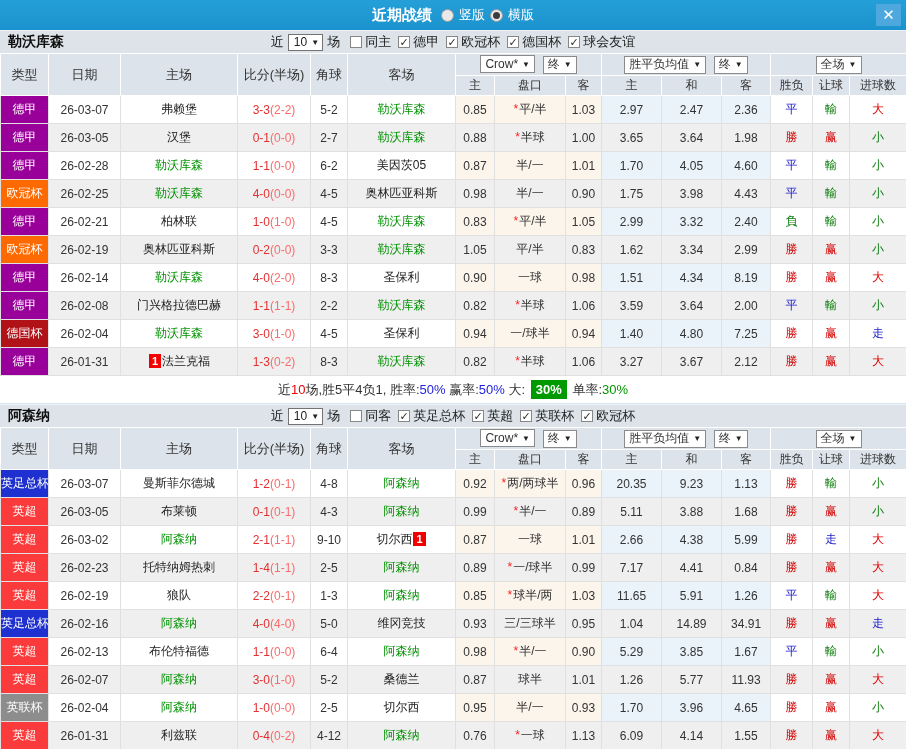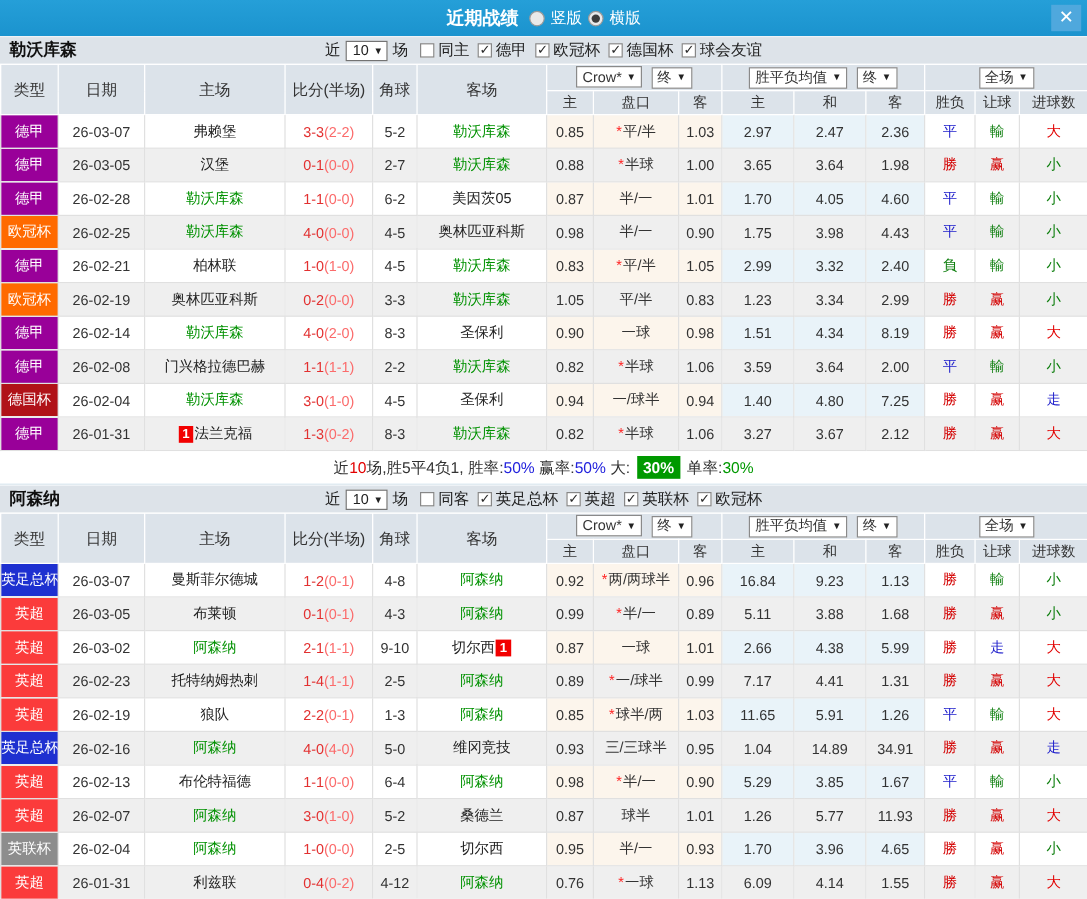--- a/index.html
+++ b/index.html
@@ -282,21 +282,21 @@
         <tr>
     <td class="td-type" style="background: rgb(255, 106, 0);">欧冠杯</td>
     <td class="td-date">26-02-19</td>
     <td class="td-home"><span class="nm">奥林匹亚科斯</span></td>
     <td class="td-score"><span class="ft">0-2</span><span class="ht">(0-0)</span></td>
     <td class="td-corner">3-3</td>
     <td class="td-away"><span class="nm focus">勒沃库森</span></td>
     <td class="o-home cream">1.05</td>
     <td class="td-handicap cream"><span class="hval">平/半</span></td>
     <td class="o-away cream">0.83</td>
-    <td class="avg-h lblue">1.23</td>
+    <td class="avg-h lblue">1.62</td>
     <td class="avg-d lblue">3.34</td>
     <td class="avg-a lblue">2.99</td>
     <td class="res-w" style="color: rgb(212, 0, 0);">勝</td>
     <td class="res-s" style="color: rgb(212, 0, 0);">赢</td>
     <td class="res-g" style="color: rgb(11, 125, 11);">小</td>
   </tr>
         <tr>
     <td class="td-type" style="background: rgb(153, 0, 153);">德甲</td>
     <td class="td-date">26-02-14</td>
     <td class="td-home"><span class="nm focus">勒沃库森</span></td>
@@ -470,21 +470,21 @@
         <tr>
     <td class="td-type" style="background: rgb(30, 48, 208);">英足总杯</td>
     <td class="td-date">26-03-07</td>
     <td class="td-home"><span class="nm">曼斯菲尔德城</span></td>
     <td class="td-score"><span class="ft">1-2</span><span class="ht">(0-1)</span></td>
     <td class="td-corner">4-8</td>
     <td class="td-away"><span class="nm focus">阿森纳</span></td>
     <td class="o-home cream">0.92</td>
     <td class="td-handicap cream"><span class="star">*</span><span class="hval">两/两球半</span></td>
     <td class="o-away cream">0.96</td>
-    <td class="avg-h lblue">16.84</td>
+    <td class="avg-h lblue">20.35</td>
     <td class="avg-d lblue">9.23</td>
     <td class="avg-a lblue">1.13</td>
     <td class="res-w" style="color: rgb(212, 0, 0);">勝</td>
     <td class="res-s" style="color: rgb(11, 125, 11);">輸</td>
     <td class="res-g" style="color: rgb(11, 125, 11);">小</td>
   </tr>
         <tr>
     <td class="td-type" style="background: rgb(251, 59, 59);">英超</td>
     <td class="td-date">26-03-05</td>
     <td class="td-home"><span class="nm">布莱顿</span></td>
@@ -523,21 +523,21 @@
     <td class="td-date">26-02-23</td>
     <td class="td-home"><span class="nm">托特纳姆热刺</span></td>
     <td class="td-score"><span class="ft">1-4</span><span class="ht">(1-1)</span></td>
     <td class="td-corner">2-5</td>
     <td class="td-away"><span class="nm focus">阿森纳</span></td>
     <td class="o-home cream">0.89</td>
     <td class="td-handicap cream"><span class="star">*</span><span class="hval">一/球半</span></td>
     <td class="o-away cream">0.99</td>
     <td class="avg-h lblue">7.17</td>
     <td class="avg-d lblue">4.41</td>
-    <td class="avg-a lblue">1.31</td>
+    <td class="avg-a lblue">0.84</td>
     <td class="res-w" style="color: rgb(212, 0, 0);">勝</td>
     <td class="res-s" style="color: rgb(212, 0, 0);">赢</td>
     <td class="res-g" style="color: rgb(226, 0, 0);">大</td>
   </tr>
         <tr>
     <td class="td-type" style="background: rgb(251, 59, 59);">英超</td>
     <td class="td-date">26-02-19</td>
     <td class="td-home"><span class="nm">狼队</span></td>
     <td class="td-score"><span class="ft">2-2</span><span class="ht">(0-1)</span></td>
     <td class="td-corner">1-3</td>

